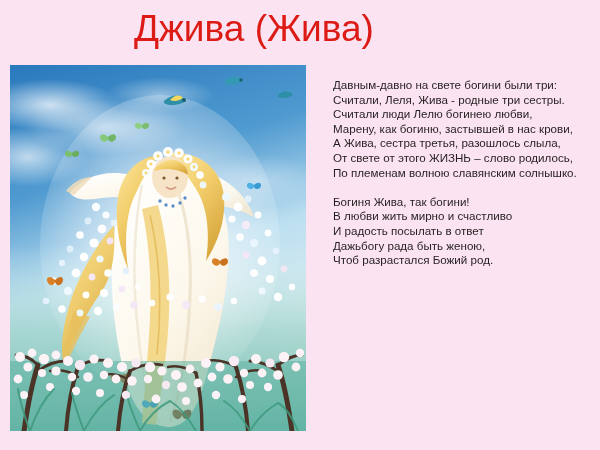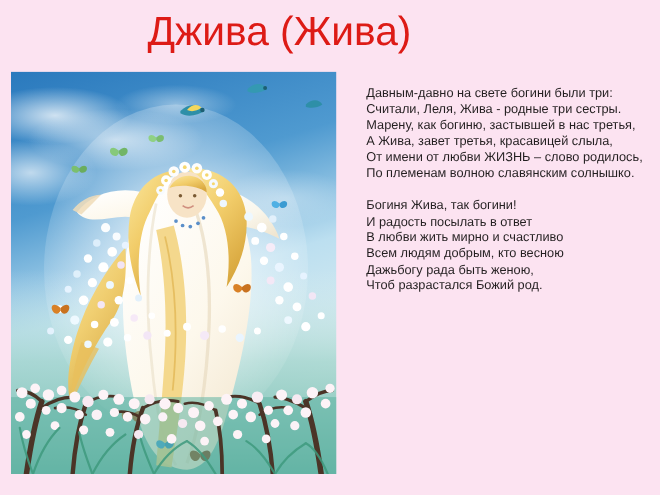--- a/index.html
+++ b/index.html
@@ -380,28 +380,28 @@
           <path d="M288 366 C282 352 276 342 268 338"></path>
         </g>
       </g>
     </svg>
   </div>
 
   <div id="poem">
     <div class="stanza">
       <span class="line">Давным-давно на свете богини были три:</span>
       <span class="line">Считали, Леля, Жива - родные три сестры.</span>
-      <span class="line">Марену, как богиню, застывшей в нас третья,</span>
-      <span class="line">А Жива, завет третья, красавицей слыла,</span>
-      <span class="line">От имени от любви ЖИЗНЬ – слово родилось,</span>
+      <span class="line">Считали люди Лелю богинею любви,</span>
+      <span class="line">Марену, как богиню, застывшей в нас крови,</span>
+      <span class="line">А Жива, сестра третья, разошлось слыла,</span>
+      <span class="line">От свете от этого ЖИЗНЬ – слово родилось,</span>
       <span class="line">По племенам волною славянским солнышко.</span>
     </div>
     <div class="stanza">
       <span class="line">Богиня Жива, так богини!</span>
+      <span class="line">В любви жить мирно и счастливо</span>
       <span class="line">И радость посылать в ответ</span>
-      <span class="line">В любви жить мирно и счастливо</span>
-      <span class="line">Всем людям добрым, кто весною</span>
       <span class="line">Дажьбогу рада быть женою,</span>
       <span class="line">Чтоб разрастался Божий род.</span>
     </div>
   </div>
 
 </div>
 
 </body></html>

